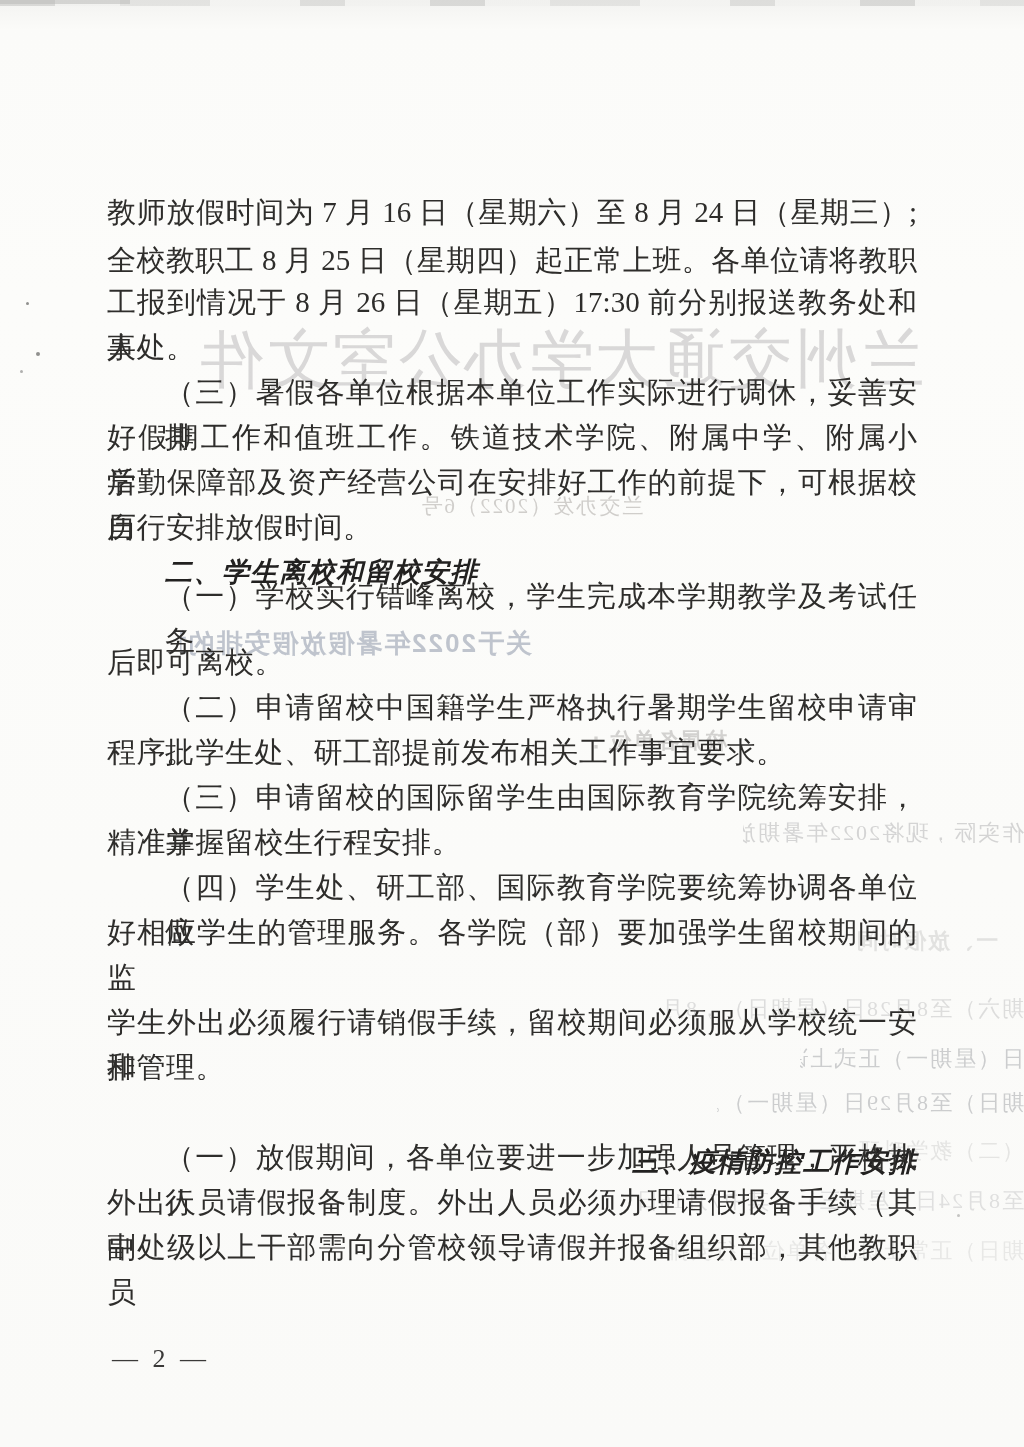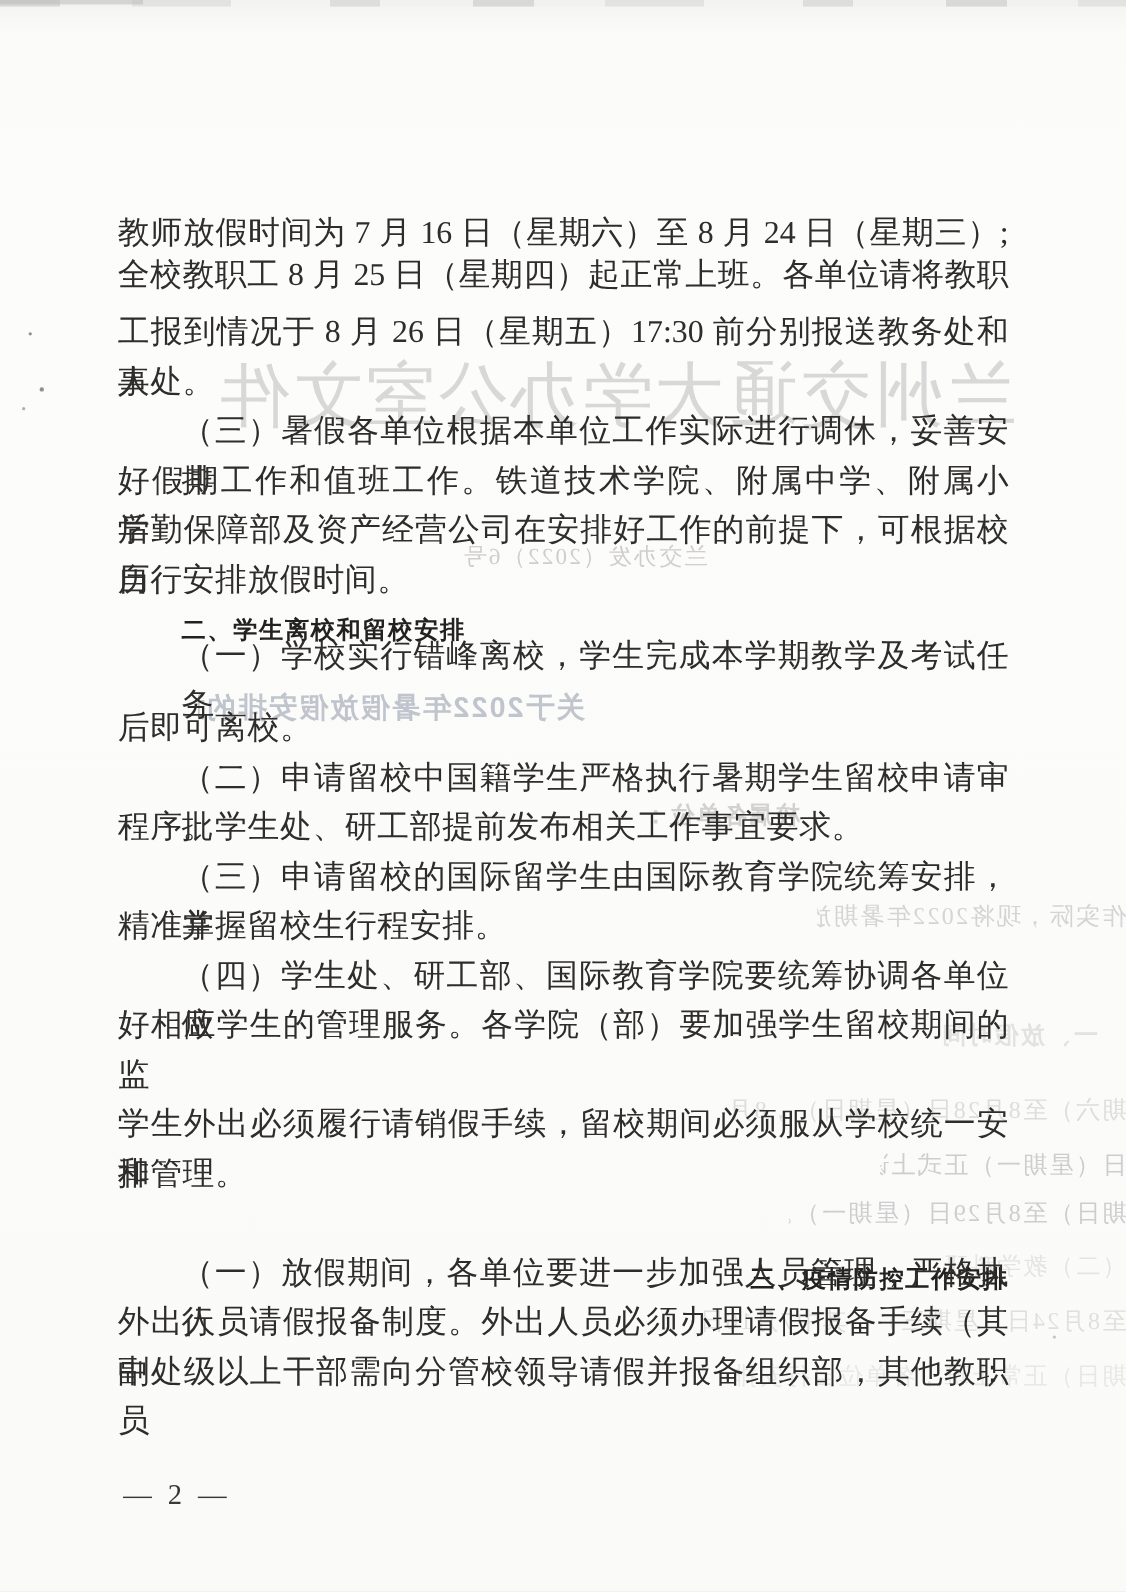--- a/index.html
+++ b/index.html
@@ -37,23 +37,24 @@
   
   .docbody{position:absolute;inset:0;border-radius:15px;}
   .line{
     position:absolute;left:107px;width:810px;height:45px;
     line-height:45px;font-size:29px;color:#2e2d2b;
     letter-spacing:.5px;white-space:nowrap;
   }
   .line.j{text-align:justify;text-align-last:justify;white-space:normal;letter-spacing:0;}
   .line.ind{padding-left:58px;width:752px;}
   .line.h{
-    font-weight:bold;font-size:22px;color:#222120;
+    font-weight:bold;font-size:27px;color:#222120;
     font-family:"Liberation Sans","DejaVu Sans",sans-serif;
     letter-spacing:1.5px;
+    font-style:italic;
   }
   .pagenum{
     position:absolute;left:112px;top:1344px;
     font-size:26px;color:#3a3938;letter-spacing:4px;
   }
   .speck{position:absolute;border-radius:50%;background:#90908e;}
   .sp1{left:26px;top:302px;width:3px;height:3px;}
   .sp2{left:36px;top:352px;width:4px;height:4px;}
   .sp3{left:20px;top:370px;width:3px;height:3px;opacity:.7;}
   .sp4{left:957px;top:1214px;width:3px;height:3px;opacity:.5;}
@@ -75,21 +76,21 @@
       <div class="frag" style="left: 620px; top: 994px; width: 404px; font-size: 22px; color: rgba(145, 145, 147, 0.28);">期六）至8月28日（星期日），8月</div>
       <div class="frag" style="left: 800px; top: 1044px; width: 224px; font-size: 22px; color: rgba(135, 138, 142, 0.4);">日（星期一）正式上课。202</div>
       <div class="frag" style="left: 717px; top: 1088px; width: 307px; font-size: 22px; color: rgba(135, 138, 142, 0.4);">期日）至8月29日（星期一）。</div>
       <div class="frag" style="left: 850px; top: 1136px; width: 174px; font-size: 22px; color: rgba(150, 150, 150, 0.22);">（二）教学科研人员放假时间为7</div>
       <div class="frag" style="left: 640px; top: 1186px; width: 384px; font-size: 22px; color: rgba(145, 145, 147, 0.25);">至8月24日（星期三），其中7月16日（星</div>
       <div class="frag" style="left: 640px; top: 1236px; width: 384px; font-size: 22px; color: rgba(150, 150, 150, 0.18);">期日）正常上班，各单位自行安排</div>
     </div>
 
   <div class="docbody" id="docbody">
       <div class="line j" style="top: 190px;">教师放假时间为 7 月 16 日（星期六）至 8 月 24 日（星期三）;</div>
-      <div class="line j" style="top: 228px;">全校教职工 8 月 25 日（星期四）起正常上班。各单位请将教职</div>
+      <div class="line j" style="top: 238px;">全校教职工 8 月 25 日（星期四）起正常上班。各单位请将教职</div>
       <div class="line j" style="top: 280px;">工报到情况于 8 月 26 日（星期五）17:30 前分别报送教务处和人</div>
       <div class="line" style="top: 325px;">事处。</div>
       <div class="line j ind" style="top: 370px;">（三）暑假各单位根据本单位工作实际进行调休，妥善安排</div>
       <div class="line j" style="top: 415px;">好假期工作和值班工作。铁道技术学院、附属中学、附属小学、</div>
       <div class="line j" style="top: 460px;">后勤保障部及资产经营公司在安排好工作的前提下，可根据校历</div>
       <div class="line" style="top: 505px;">自行安排放假时间。</div>
       <div class="line ind h" style="top: 550px;">二、学生离校和留校安排</div>
       <div class="line j ind" style="top: 561px; margin-top: 13px;">（一）学校实行错峰离校，学生完成本学期教学及考试任务</div>
       <div class="line" style="top: 640px;">后即可离校。</div>
       <div class="line j ind" style="top: 685px;">（二）申请留校中国籍学生严格执行暑期学生留校申请审批</div>

